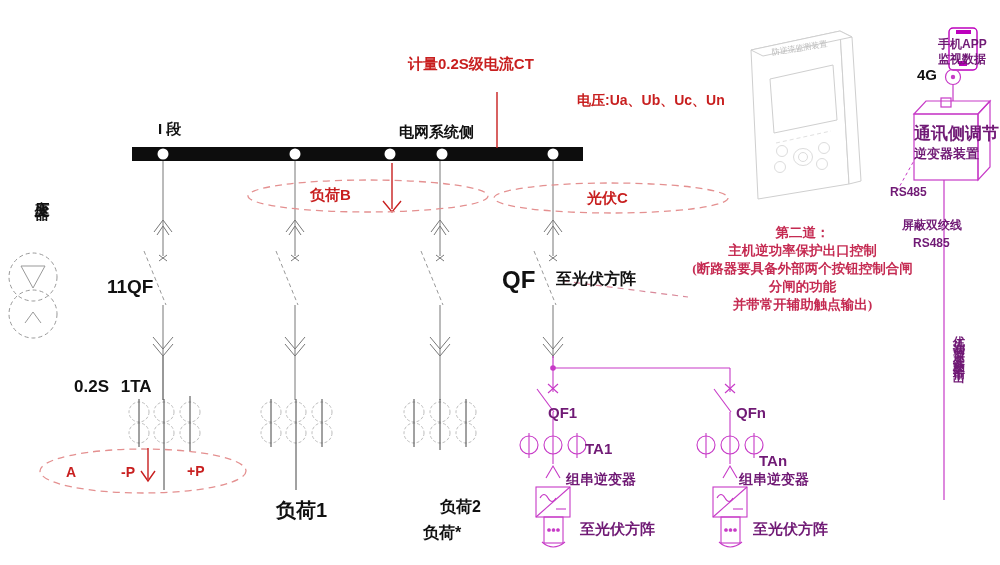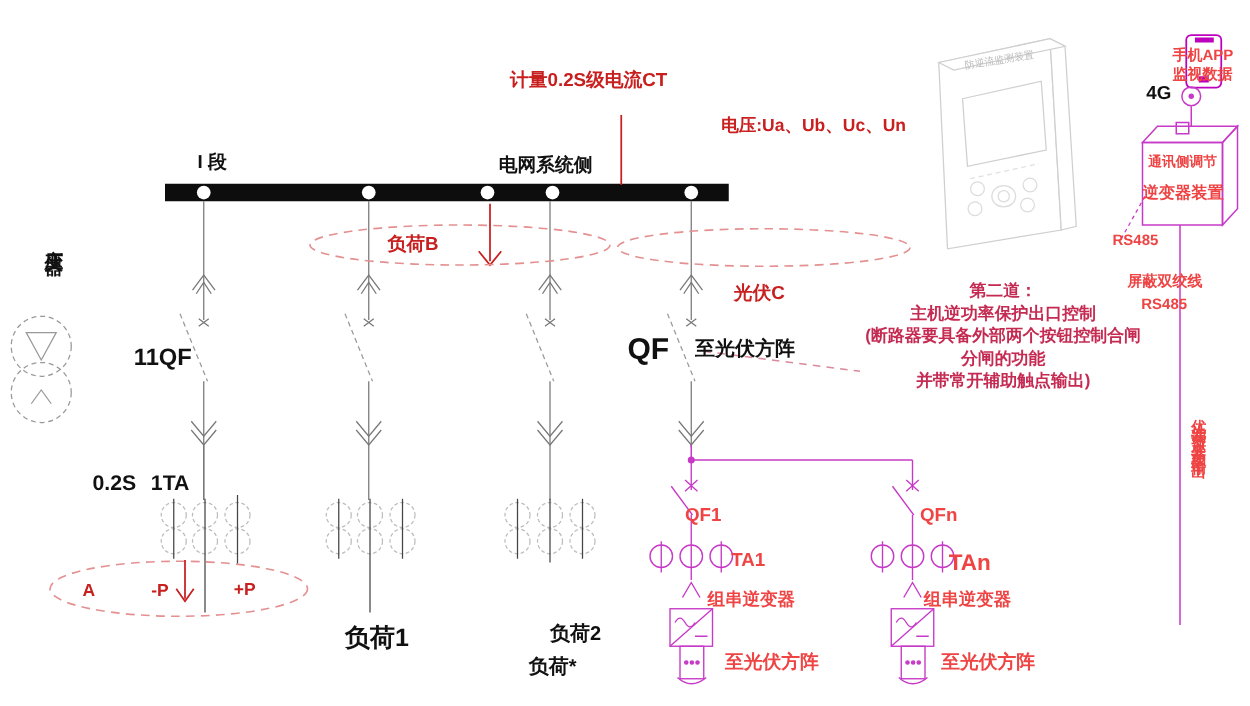--- a/index.html
+++ b/index.html
@@ -1,22 +1,22 @@
 <!DOCTYPE html>
 <html><head>
 <meta charset="utf-8">
 <style>
   html,body{margin:0;padding:0;background:#fff;}
   #stage{position:relative;width:1000px;height:565px;background:#fff;overflow:hidden;
          font-family:"Liberation Sans",sans-serif;}
   #stage svg{position:absolute;left:0;top:0;}
   .lbl{position:absolute;white-space:nowrap;font-weight:bold;color:#111;}
   .red{color:#c81f1f;}
-  .crimson{color:#c52b52;}
-  .mag{color:#ef4444;}
+  .crimson{color:#c52b52;font-family:Liberation Serif, serif;}
+  .mag{color:#701a75;}
   .vtext{writing-mode:vertical-rl;text-orientation:upright;}
   .note{position:absolute;left:680px;top:224px;width:245px;text-align:center;
         font-size:13.5px;line-height:18px;font-weight:bold;}
   .note span{display:block;}
   .devlbl{position:absolute;left:771px;top:47px;font-size:8px;color:#b9b9b9;
           transform:rotate(-9deg);transform-origin:left top;font-weight:normal;}
 </style>
 </head>
 <body>
 
@@ -275,21 +275,21 @@
   </g>
 </svg>
 
 <div class="lbl red" style="left:408px;top:55px;font-size:15px;">计量0.2S级电流CT</div>
 <div class="lbl red" style="left:558px;top:92px;font-size:14px;padding-left:19px;">电压:Ua、Ub、Uc、Un</div>
 <div class="lbl" style="left:158px;top:120px;font-size:15px;">I 段</div>
 <div class="lbl" style="left:399px;top:123px;font-size:15px;">电网系统侧</div>
 <div class="lbl vtext" style="left:32px;top:188px;font-size:15px;letter-spacing:3px;">变压器</div>
 <div class="lbl" style="left:107px;top:276px;font-size:19px;">11QF</div>
 <div class="lbl red" style="left:310px;top:186px;font-size:15px;">负荷B</div>
-<div class="lbl red" style="left:587px;top:189px;font-size:15px;margin-top:36px;">光伏C</div>
+<div class="lbl red" style="left:587px;top:189px;font-size:15px;">光伏C</div>
 <div class="lbl" style="left:502px;top:266px;font-size:24px;">QF</div>
 <div class="lbl" style="left:556px;top:269px;font-size:16px;">至光伏方阵</div>
 
 <div class="note crimson">
   <span>第二道：</span>
   <span>主机逆功率保护出口控制</span>
   <span>(断路器要具备外部两个按钮控制合闸</span>
   <span>分闸的功能</span>
   <span>并带常开辅助触点输出)</span>
 </div>
@@ -298,30 +298,30 @@
 <div class="lbl red" style="left:66px;top:464px;font-size:14px;">A</div>
 <div class="lbl red" style="left:121px;top:464px;font-size:14px;">-P</div>
 <div class="lbl red" style="left:187px;top:463px;font-size:14px;">+P</div>
 <div class="lbl" style="left:276px;top:497px;font-size:20px;">负荷1</div>
 <div class="lbl" style="left:440px;top:497px;font-size:16px;">负荷2</div>
 <div class="lbl" style="left:423px;top:523px;font-size:16px;">负荷*</div>
 
 <div class="lbl mag" style="left:548px;top:404px;font-size:15px;">QF1</div>
 <div class="lbl mag" style="left:585px;top:440px;font-size:15px;">TA1</div>
 <div class="lbl mag" style="left:736px;top:404px;font-size:15px;">QFn</div>
-<div class="lbl mag" style="left:759px;top:440px;font-size:18px;">TAn</div>
+<div class="lbl mag" style="left:759px;top:452px;font-size:15px;">TAn</div>
 <div class="lbl mag" style="left:566px;top:471px;font-size:14px;">组串逆变器</div>
 <div class="lbl mag" style="left:739px;top:471px;font-size:14px;">组串逆变器</div>
 <div class="lbl mag" style="left:580px;top:520px;font-size:15px;">至光伏方阵</div>
 <div class="lbl mag" style="left:753px;top:520px;font-size:15px;">至光伏方阵</div>
 
 <div class="lbl mag" style="left:938px;top:36px;font-size:12px;">手机APP</div>
 <div class="lbl mag" style="left:938px;top:51px;font-size:12px;">监视数据</div>
 <div class="lbl" style="left:917px;top:66px;font-size:15px;">4G</div>
-<div class="lbl mag" style="left:914px;top:122px;width:64px;text-align:center;font-size:11px;">通讯侧调节</div>
+<div class="lbl mag" style="left:914px;top:122px;width:64px;text-align:center;font-size:17px;">通讯侧调节</div>
 <div class="lbl mag" style="left:914px;top:145px;width:64px;text-align:center;font-size:13px;">逆变器装置</div>
 <div class="lbl mag" style="left:890px;top:185px;font-size:12px;">RS485</div>
 <div class="lbl mag" style="left:902px;top:217px;font-size:12px;">屏蔽双绞线</div>
 <div class="lbl mag" style="left:913px;top:236px;font-size:12px;">RS485</div>
 <div class="lbl mag vtext" style="left:950px;top:326px;font-size:12px;letter-spacing:3.5px;">优先调节逆变器功率输出</div>
 <div class="lbl devlbl">防逆流监测装置</div>
 
 </div>
 
 </body></html>

